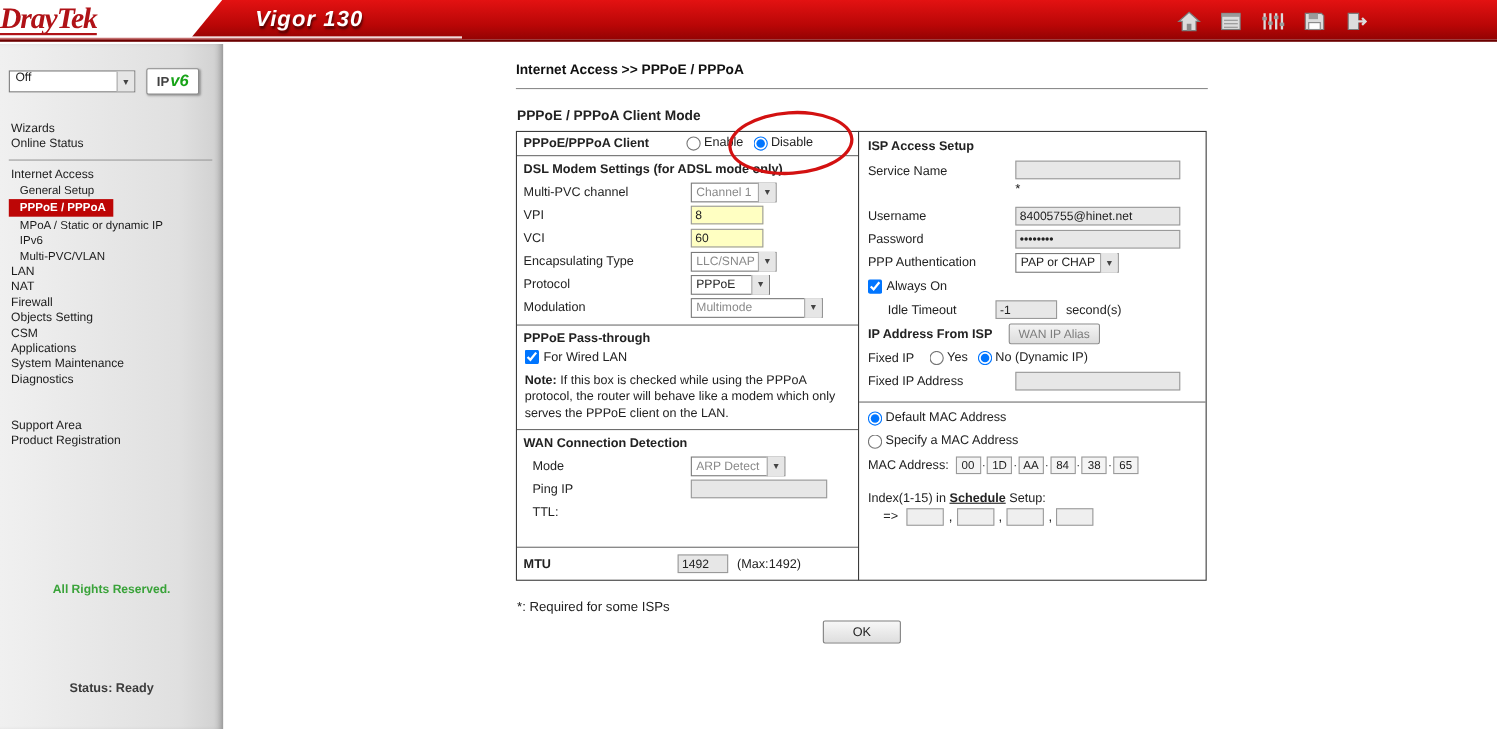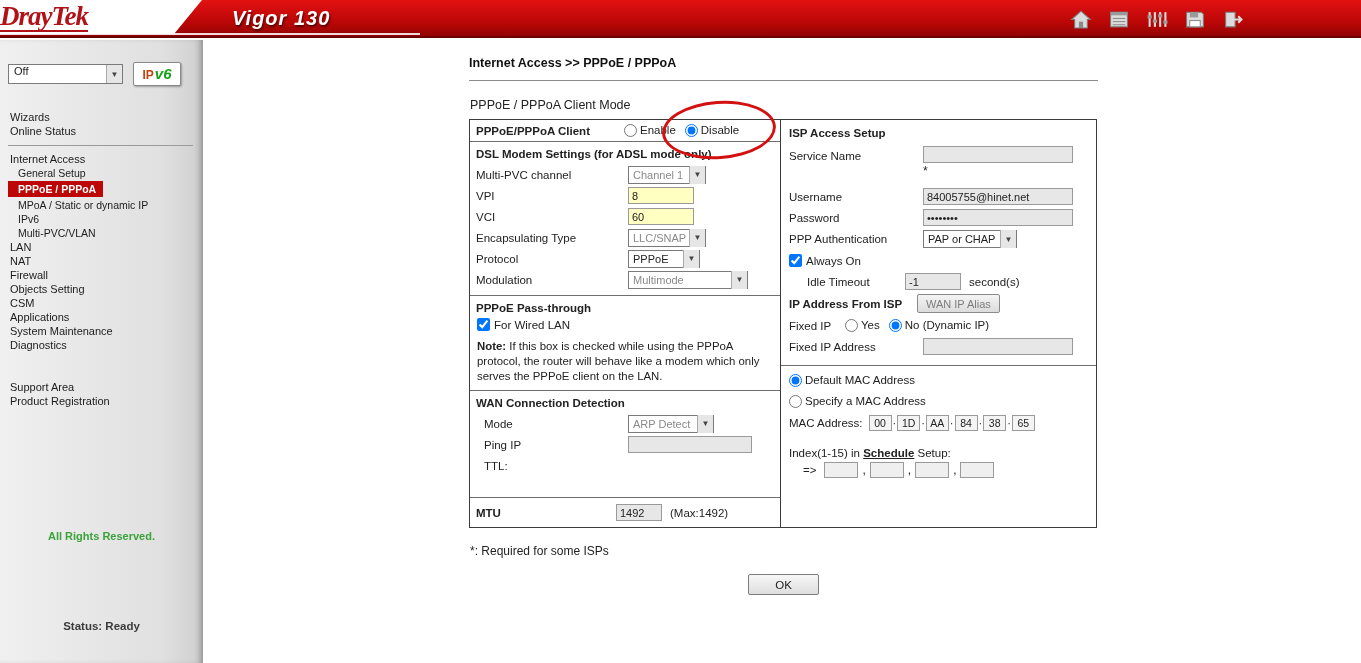--- a/index.html
+++ b/index.html
@@ -25,39 +25,39 @@
     background:linear-gradient(to right,#f0f0f0,#e0e0e0 80%,#cfcfcf);
     box-shadow:inset -6px 0 7px -4px rgba(0,0,0,.35)}
   .side-top{display:flex;align-items:center;gap:10px;padding:22px 0 0 8px}
   .mode-select{width:115px;height:20px;background:#fff;border:1px solid #7a7a7a;display:inline-flex;
     justify-content:space-between;padding-left:5px;font-size:11px;color:#222;cursor:default}
   .sel-arr{width:16px;height:18px;background:#e6e6e6;border-left:1px solid #aaa;display:flex;
     align-items:center;justify-content:center;font-size:8px;color:#444}
   .ipv6-btn{height:24px;min-width:48px;background:#fff;border:1px solid #8a8a8a;border-radius:2px;
     display:inline-flex;align-items:baseline;justify-content:center;padding:2px 6px;cursor:pointer;
     box-shadow:1px 1px 2px rgba(0,0,0,.3)}
-  .ipv6-ip{font-weight:bold;font-size:12px;color:#c2410c}
+  .ipv6-ip{font-weight:bold;font-size:12px;color:#404040}
   .ipv6-6{font-weight:bold;font-style:italic;font-size:15px;color:#17a317;margin-left:1px}
   .side-nav{padding:24px 0 0 8px;font-size:11px;line-height:14px;color:#1c1c1c}
   .nav-main{font-weight:normal;padding:0 0 0 2px;cursor:pointer;white-space:nowrap}
   .nav-sub{font-weight:normal;font-size:10.5px;padding-left:10px;cursor:pointer;white-space:nowrap}
   .nav-sub.active{display:inline-block;background:#bd0606;color:#fff;font-weight:bold;
     padding:1px 7px 1px 10px;margin:1px 0}
   .side-divider{border-top:1px solid #9a9a9a;margin:7px 10px 6px 0}
   .nav-gap{height:28px}
   .rights{position:absolute;top:490px;left:0;width:100%;text-align:center;
     color:#3aa33a;font-weight:bold;font-size:11px}
   .status{position:absolute;top:580px;left:0;width:100%;text-align:center;
     color:#3b3b3b;font-weight:bold;font-size:11.5px}
 
   
   .content{position:absolute;left:469px;top:56px;width:629px}
   .crumb{font-weight:bold;font-size:12.5px;color:#111}
   .crumb-rule{border-top:1px solid #8c8c8c;margin-top:10px}
-  .page-title{font-weight:normal;font-size:12.5px;margin:17px 0 7px 1px}
+  .page-title{font-weight:bold;font-size:12.5px;margin:17px 0 7px 1px}
   .boxes{display:flex}
   .box{border:1px solid #3c3c3c;background:#fff}
   .left-box{width:312px;height:409px;display:flex;flex-direction:column}
   .right-box{width:317px;height:409px;margin-left:-1px;position:relative}
   .b{font-weight:bold}
   .hline{border-top:1px solid #6e6e6e}
 
   .row{display:flex;align-items:center;padding:4px 6px}
   .client-row .lbl{width:148px;font-size:11.5px}
   .radio{display:inline-flex;gap:3px;font-size:11.5px;margin-right:9px;cursor:pointer}
@@ -93,21 +93,21 @@
   .rhline{border-top:1px solid #6e6e6e;margin:8px 0 4px}
   .macbox{width:23px;height:16px;border:1px solid #9a9a9a;background:#f4f4f4;font-size:10.5px;
     text-align:center;padding:0;color:#222}
   .dotsep{font-size:11px;margin:0 1px;color:#333}
   .schedrow{display:flex;align-items:center;gap:4px;padding:3px 8px 0 22px}
   .schedbox{width:34px;height:16px;border:1px solid #9a9a9a;background:#efefef}
   .indexline{padding:14px 8px 0;font-size:11.5px}
   .sched-link{font-weight:bold;text-decoration:underline;cursor:pointer}
 
   .req-note{margin:16px 0 0 1px;font-size:12px}
-  .ok-wrap{text-align:center;margin-top:16px}
+  .ok-wrap{text-align:center;margin-top:6px}
   .ok-btn{background:linear-gradient(#f7f7f7,#dedede);border:1px solid #7d7d7d;border-radius:2px;
     font-size:11.5px;color:#222;padding:2px 26px;height:21px;cursor:pointer;
     font-family:"Liberation Sans","DejaVu Sans",sans-serif}
 
   
   .annotation-ellipse{position:absolute;left:662px;top:101px;width:114px;height:58px;
     border:3px solid #d31111;border-radius:50%;transform:rotate(-4deg);pointer-events:none;z-index:9}
 </style>
 </head>
 <body>

